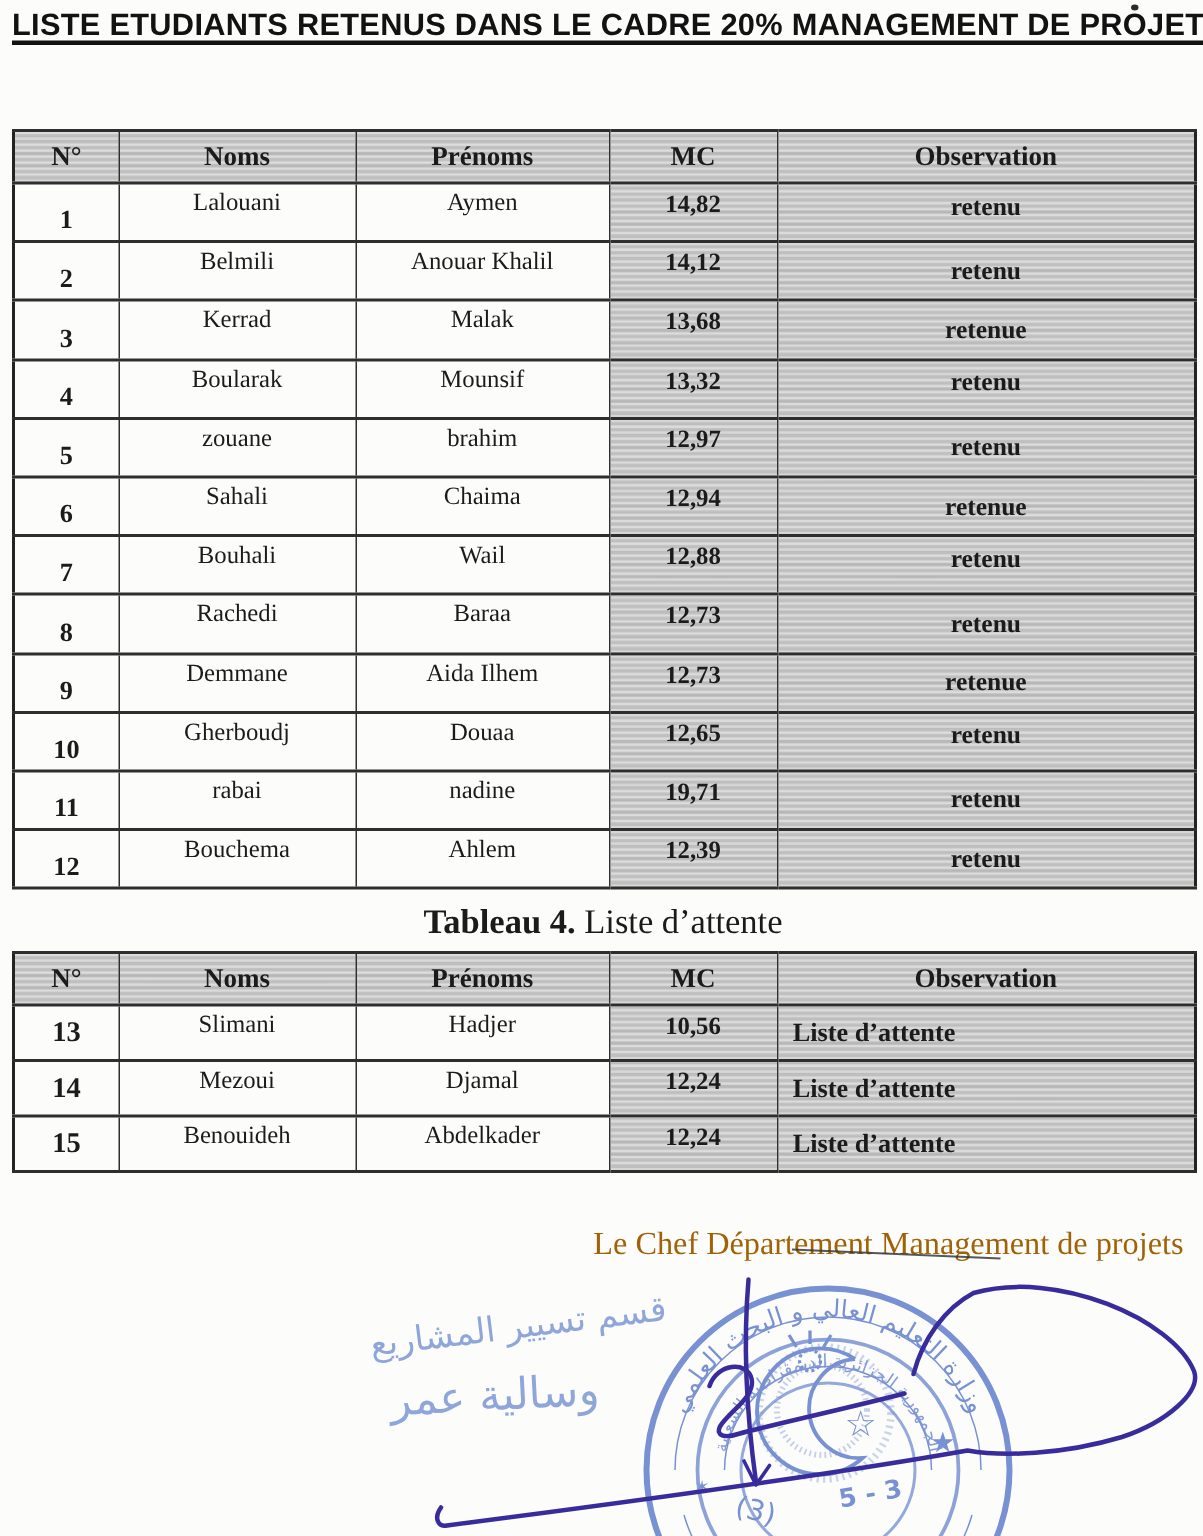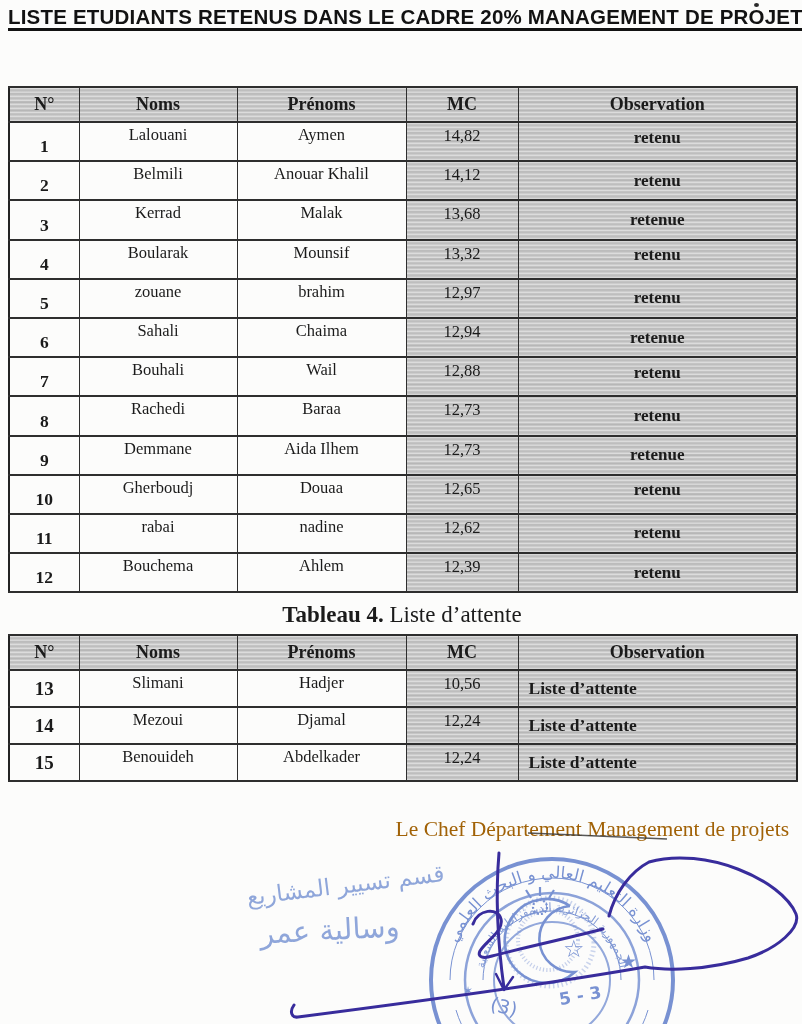--- a/index.html
+++ b/index.html
@@ -24,21 +24,21 @@
   .t2 tbody tr{height:36.8px;}
   .shade{
     background-color:#c6c6c6;
     background-image:
       repeating-linear-gradient(0deg, rgba(255,255,255,.38) 0px, rgba(255,255,255,.38) 1px, rgba(0,0,0,.05) 2px, rgba(255,255,255,0) 4px),
       repeating-linear-gradient(0deg, rgba(0,0,0,.04) 0px, rgba(0,0,0,.04) 2px, rgba(255,255,255,0) 2px, rgba(255,255,255,0) 9px);
   }
   td.c-n{text-align:center;vertical-align:bottom;font-weight:bold;font-size:17.5px;padding-bottom:3px;}
   .t2 td.c-n{vertical-align:middle;padding-bottom:0;font-size:19px;}
   td.c-nom,td.c-prenom{text-align:center;vertical-align:top;font-size:16.5px;padding-top:2px;}
-  td.c-mc{text-align:center;vertical-align:top;font-weight:normal;font-size:16.5px;padding-top:3px;}
+  td.c-mc{text-align:center;vertical-align:top;font-weight:bold;font-size:16.5px;padding-top:3px;}
   td.c-obs{text-align:center;vertical-align:middle;font-weight:bold;font-size:17px;margin-left:24px;}
   .t1 tbody tr:nth-child(3n+1) td.c-obs span{position:relative;top:-4px;display:inline-block;}
   .t2 td.c-obs{text-align:left;padding-left:10px;font-size:17.5px;}
   .caption{width:788px;margin:9px 0 0 8px;text-align:center;font-size:23px;}
   .caption .b{font-weight:bold;}
   .chef{position:absolute;top:817px;right:13px;font-size:21.5px;color:#a16207;}
   .hw{position:absolute;direction:rtl;color:#8fa6da;font-family:"DejaVu Sans",sans-serif;}
   .hw1{left:246px;top:872px;font-size:23px;transform:rotate(-7deg);letter-spacing:2px;}
   .hw2{left:260px;top:913px;font-size:29px;transform:rotate(-3deg);letter-spacing:3px;}
   svg.overlay{position:absolute;left:0;top:0;pointer-events:none;}
@@ -136,21 +136,21 @@
         <td class="c-n">10</td>
         <td class="c-nom">Gherboudj</td>
         <td class="c-prenom">Douaa</td>
         <td class="c-mc shade">12,65</td>
         <td class="c-obs shade"><span>retenu</span></td>
       </tr>
       <tr>
         <td class="c-n">11</td>
         <td class="c-nom">rabai</td>
         <td class="c-prenom">nadine</td>
-        <td class="c-mc shade">12,62</td>
+        <td class="c-mc shade">19,71</td>
         <td class="c-obs shade"><span>retenu</span></td>
       </tr>
       <tr>
         <td class="c-n">12</td>
         <td class="c-nom">Bouchema</td>
         <td class="c-prenom">Ahlem</td>
         <td class="c-mc shade">12,39</td>
         <td class="c-obs shade"><span>retenu</span></td>
       </tr>
     </tbody>

